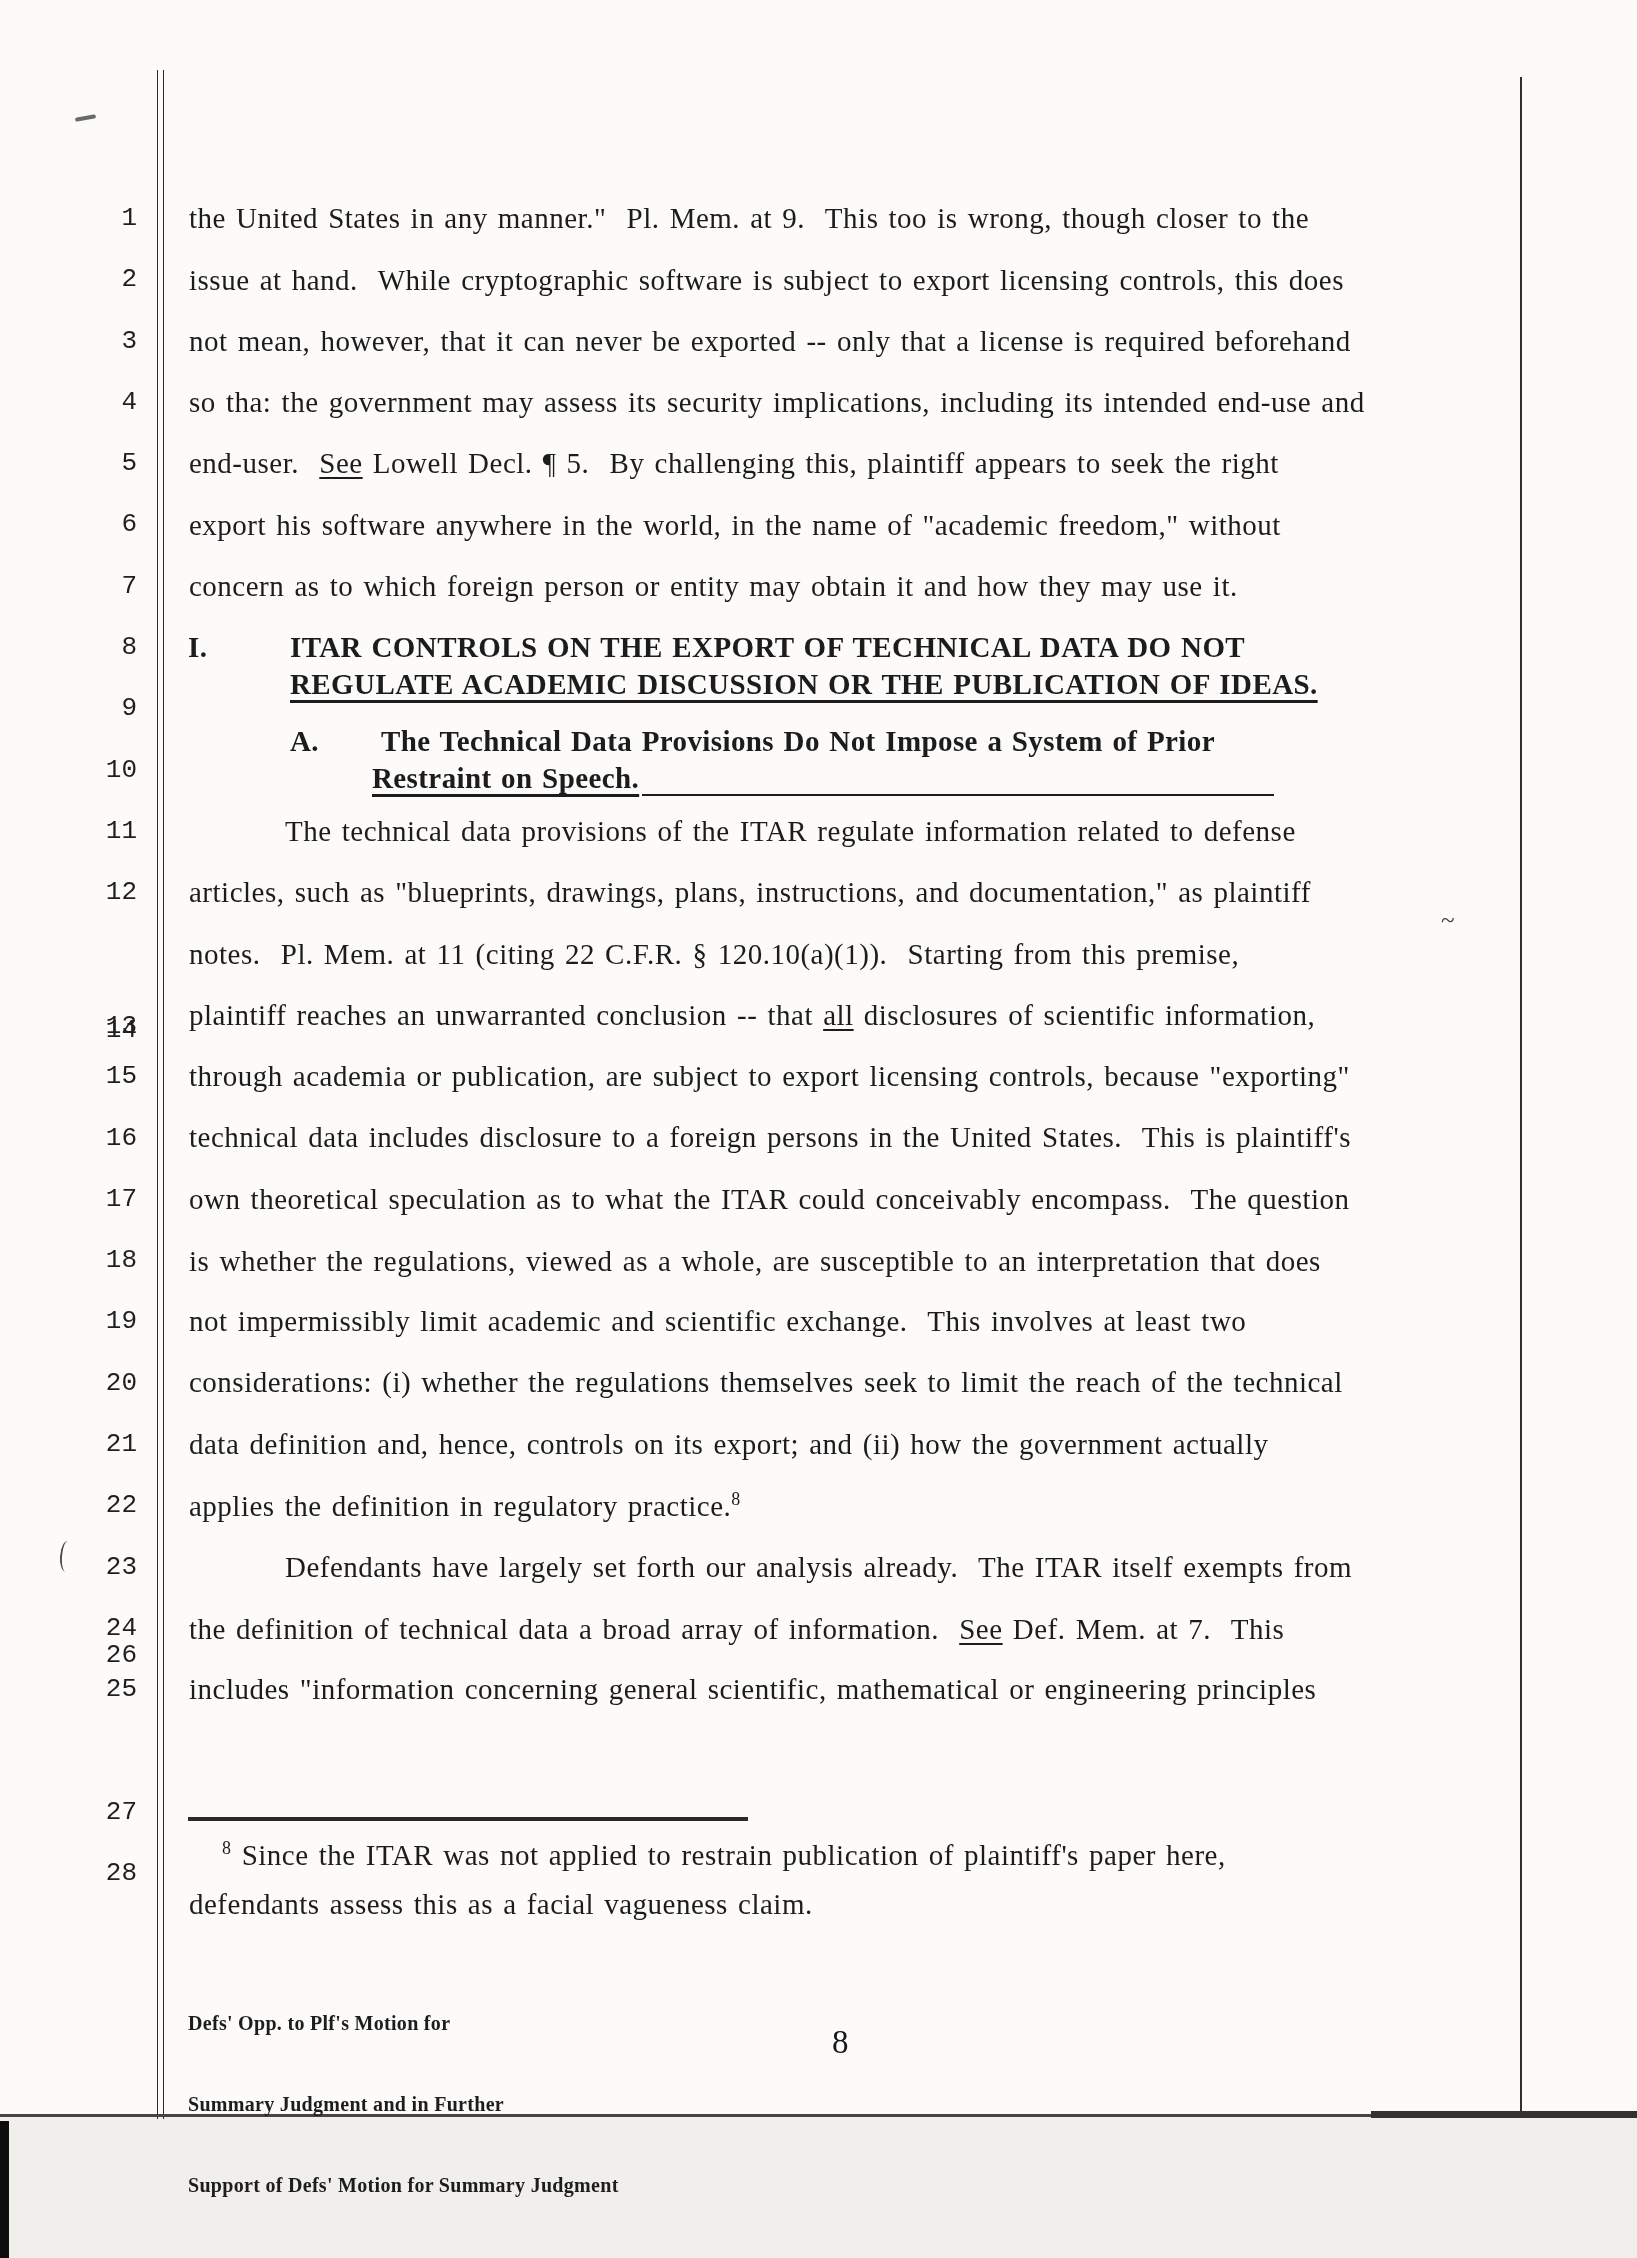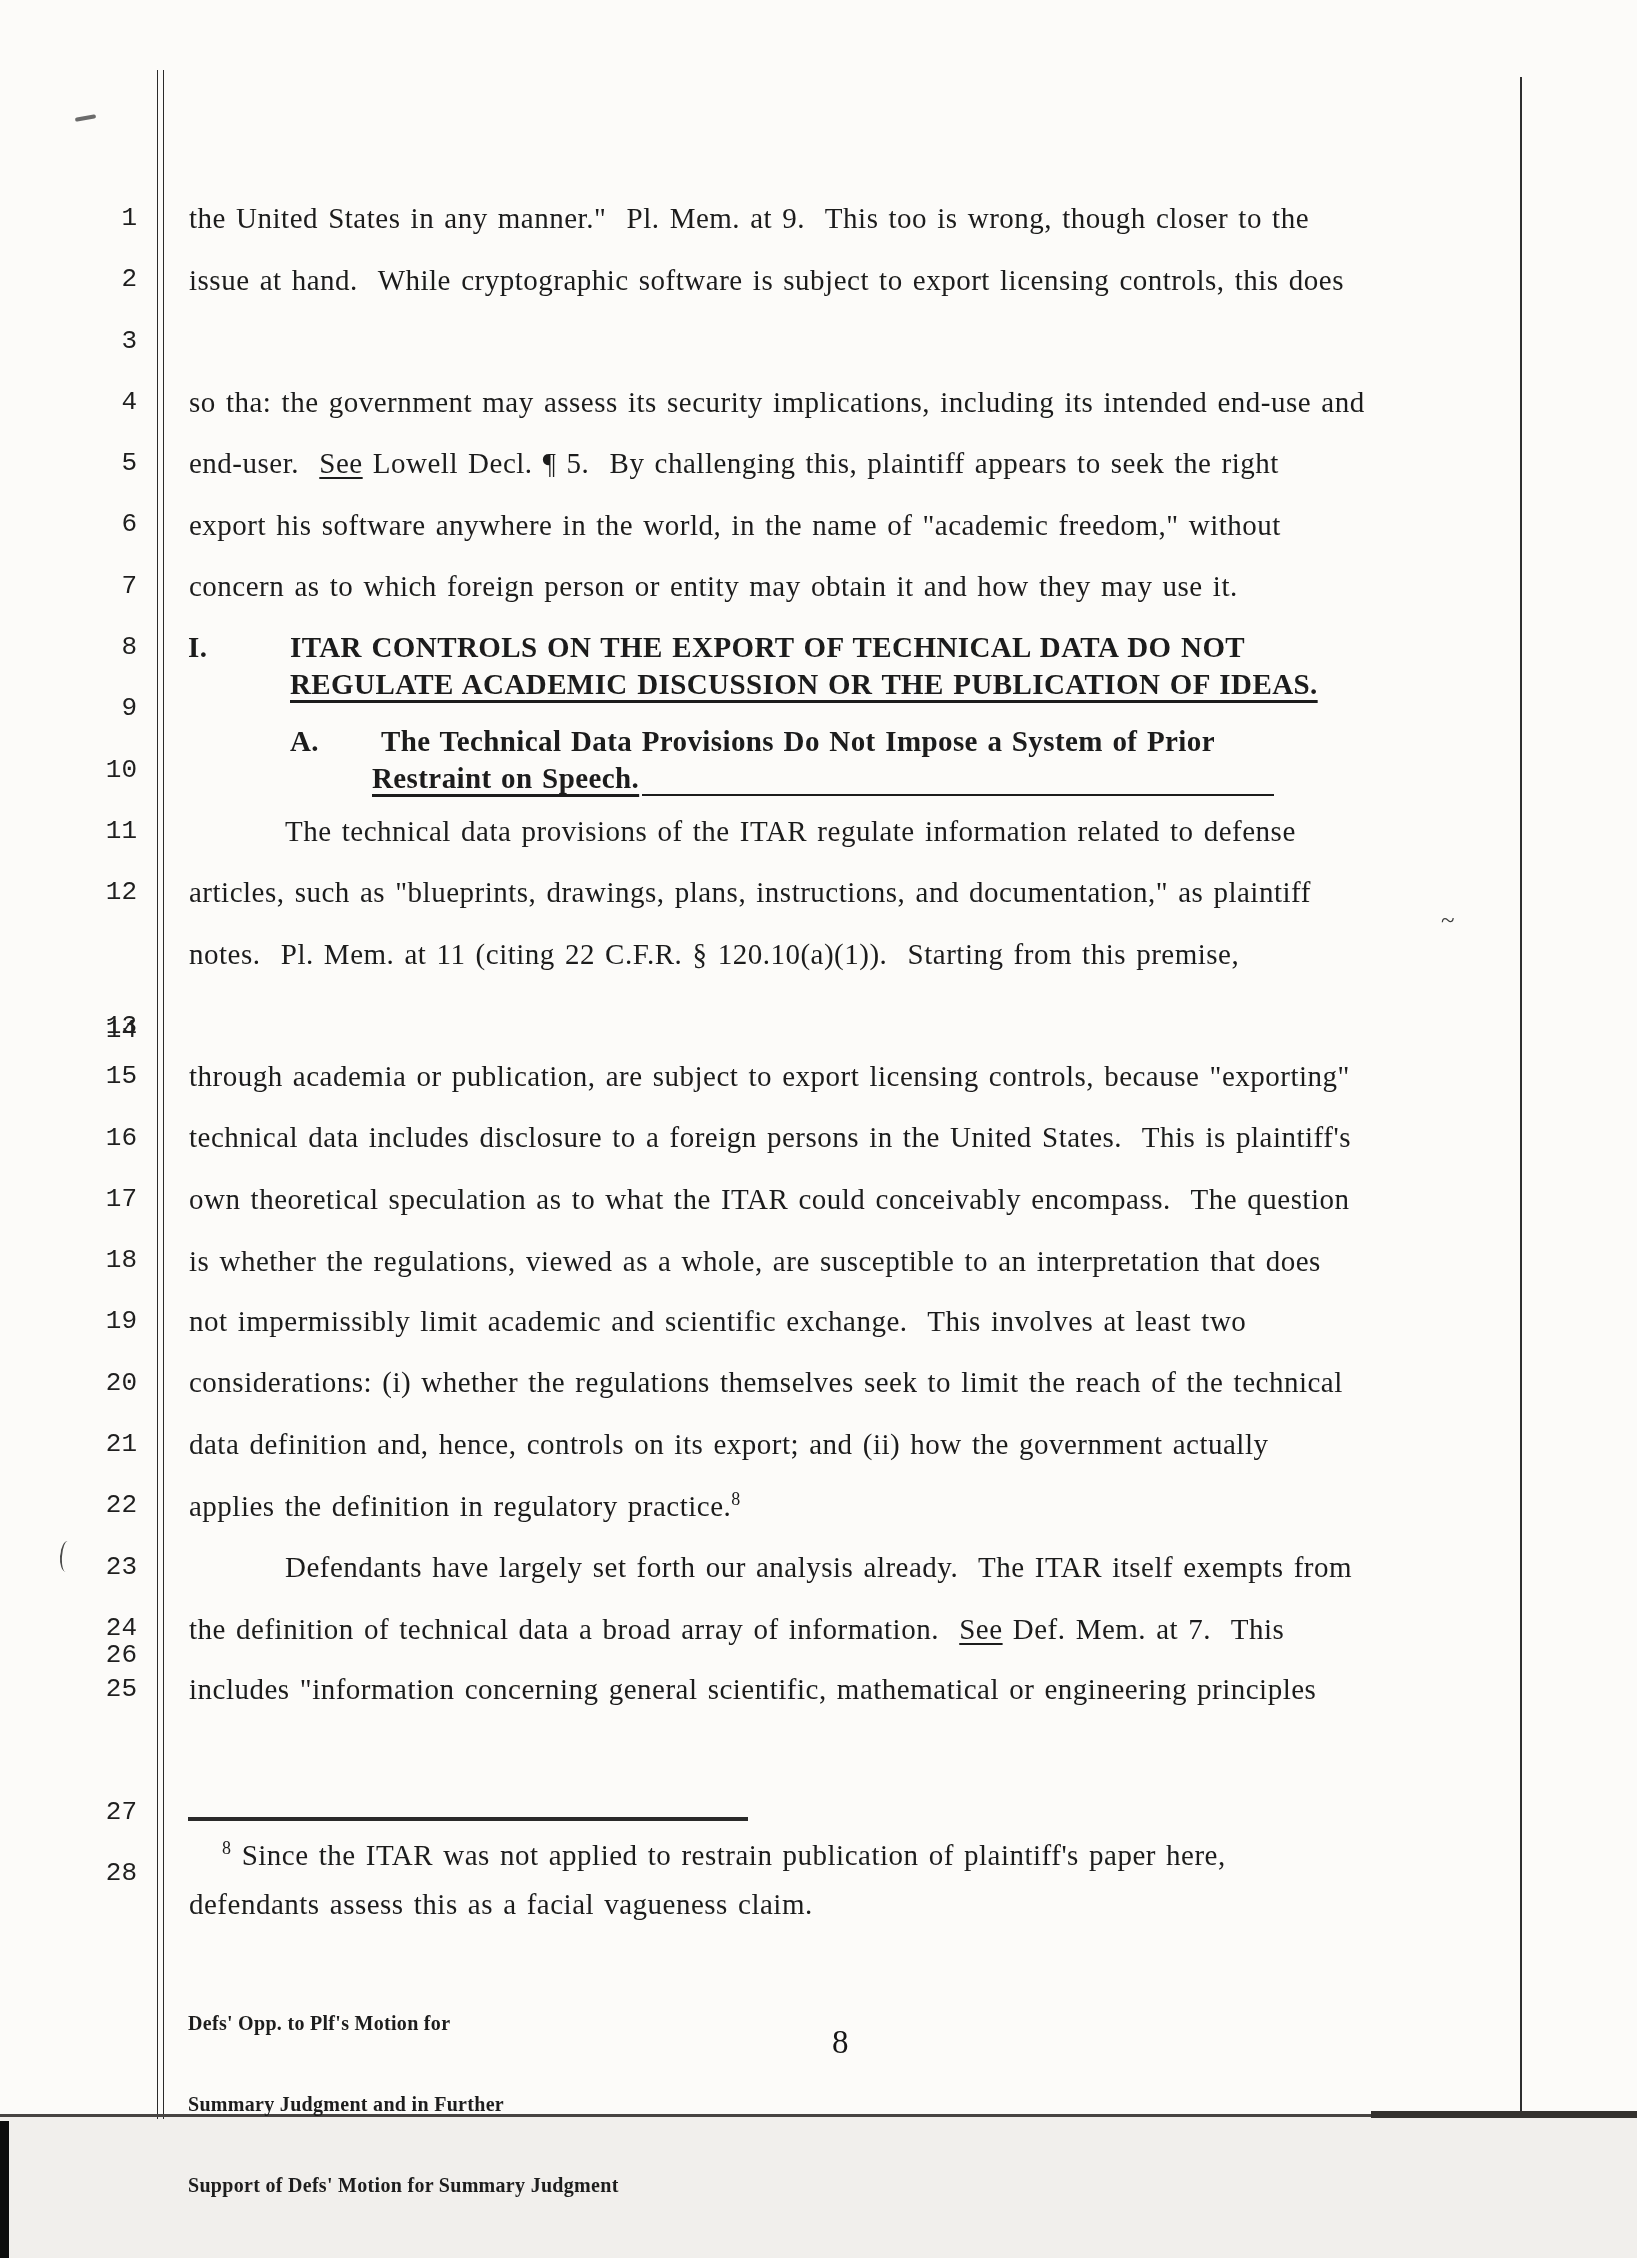--- a/index.html
+++ b/index.html
@@ -99,36 +99,38 @@
       <div class="ln" style="top: 1548px;">23</div>
       <div class="ln" style="top: 1609px;">24</div>
       <div class="ln" style="top: 1670px;">25</div>
       <div class="ln" style="top: 1636px; text-align: right;">26</div>
       <div class="ln" style="top: 1793px;">27</div>
       <div class="ln" style="top: 1854px;">28</div>
     </div>
 
   <div class="tl" style="top:199px"><span>the United States in any manner."  Pl. Mem. at 9.  This too is wrong, though closer to the</span></div>
   <div class="tl" style="top:261px"><span>issue at hand.  While cryptographic software is subject to export licensing controls, this does</span></div>
+  <div class="tl" style="top:322px"><span>not mean, however, that it can never be exported -- only that a license is required beforehand</span></div>
   <div class="tl" style="top:383px"><span>so tha: the government may assess its security implications, including its intended end-use and</span></div>
   <div class="tl" style="top:444px"><span>end-user.  </span><span class="u">See</span><span> Lowell Decl. ¶ 5.  By challenging this, plaintiff appears to seek the right</span></div>
   <div class="tl" style="top:506px"><span>export his software anywhere in the world, in the name of "academic freedom," without</span></div>
   <div class="tl" style="top:567px"><span>concern as to which foreign person or entity may obtain it and how they may use it.</span></div>
 
   <div class="heading-caps" style="left:188px; top:628px">I.</div>
   <div class="heading-caps" style="left:290px; top:628px">ITAR CONTROLS ON THE EXPORT OF TECHNICAL DATA DO NOT</div>
   <div class="heading-caps uline-head" style="left:290px; top:665px">REGULATE ACADEMIC DISCUSSION OR THE PUBLICATION OF IDEAS.</div>
 
   <div class="heading-caps" style="left:290px; top:722px; font-weight:700">A.</div>
   <div class="heading-caps" style="left:381px; top:722px">The Technical Data Provisions Do Not Impose a System of Prior</div>
   <div class="heading-caps" style="left:372px; top:759px"><span class="uline-head">Restraint on Speech.</span><span class="rule-ext"></span></div>
 
   <div class="tl indent1" style="top:812px"><span>The technical data provisions of the ITAR regulate information related to defense</span></div>
   <div class="tl" style="top:873px"><span>articles, such as "blueprints, drawings, plans, instructions, and documentation," as plaintiff</span></div>
   <div class="tl" style="top:935px"><span>notes.  Pl. Mem. at 11 (citing 22 C.F.R. § 120.10(a)(1)).  Starting from this premise,</span></div>
+  <div class="tl" style="top:996px"><span>plaintiff reaches an unwarranted conclusion -- that </span><span class="u">all</span><span> disclosures of scientific information,</span></div>
   <div class="tl" style="top:1057px"><span>through academia or publication, are subject to export licensing controls, because "exporting"</span></div>
   <div class="tl" style="top:1118px"><span>technical data includes disclosure to a foreign persons in the United States.  This is plaintiff's</span></div>
   <div class="tl" style="top:1180px"><span>own theoretical speculation as to what the ITAR could conceivably encompass.  The question</span></div>
   <div class="tl" style="top:1242px"><span>is whether the regulations, viewed as a whole, are susceptible to an interpretation that does</span></div>
   <div class="tl" style="top:1302px"><span>not impermissibly limit academic and scientific exchange.  This involves at least two</span></div>
   <div class="tl" style="top:1363px"><span>considerations: (i) whether the regulations themselves seek to limit the reach of the technical</span></div>
   <div class="tl" style="top:1425px"><span>data definition and, hence, controls on its export; and (ii) how the government actually</span></div>
   <div class="tl" style="top:1487px"><span>applies the definition in regulatory practice.</span><span class="sup">8</span></div>
 
   <div class="tl indent1" style="top:1548px"><span>Defendants have largely set forth our analysis already.  The ITAR itself exempts from</span></div>

